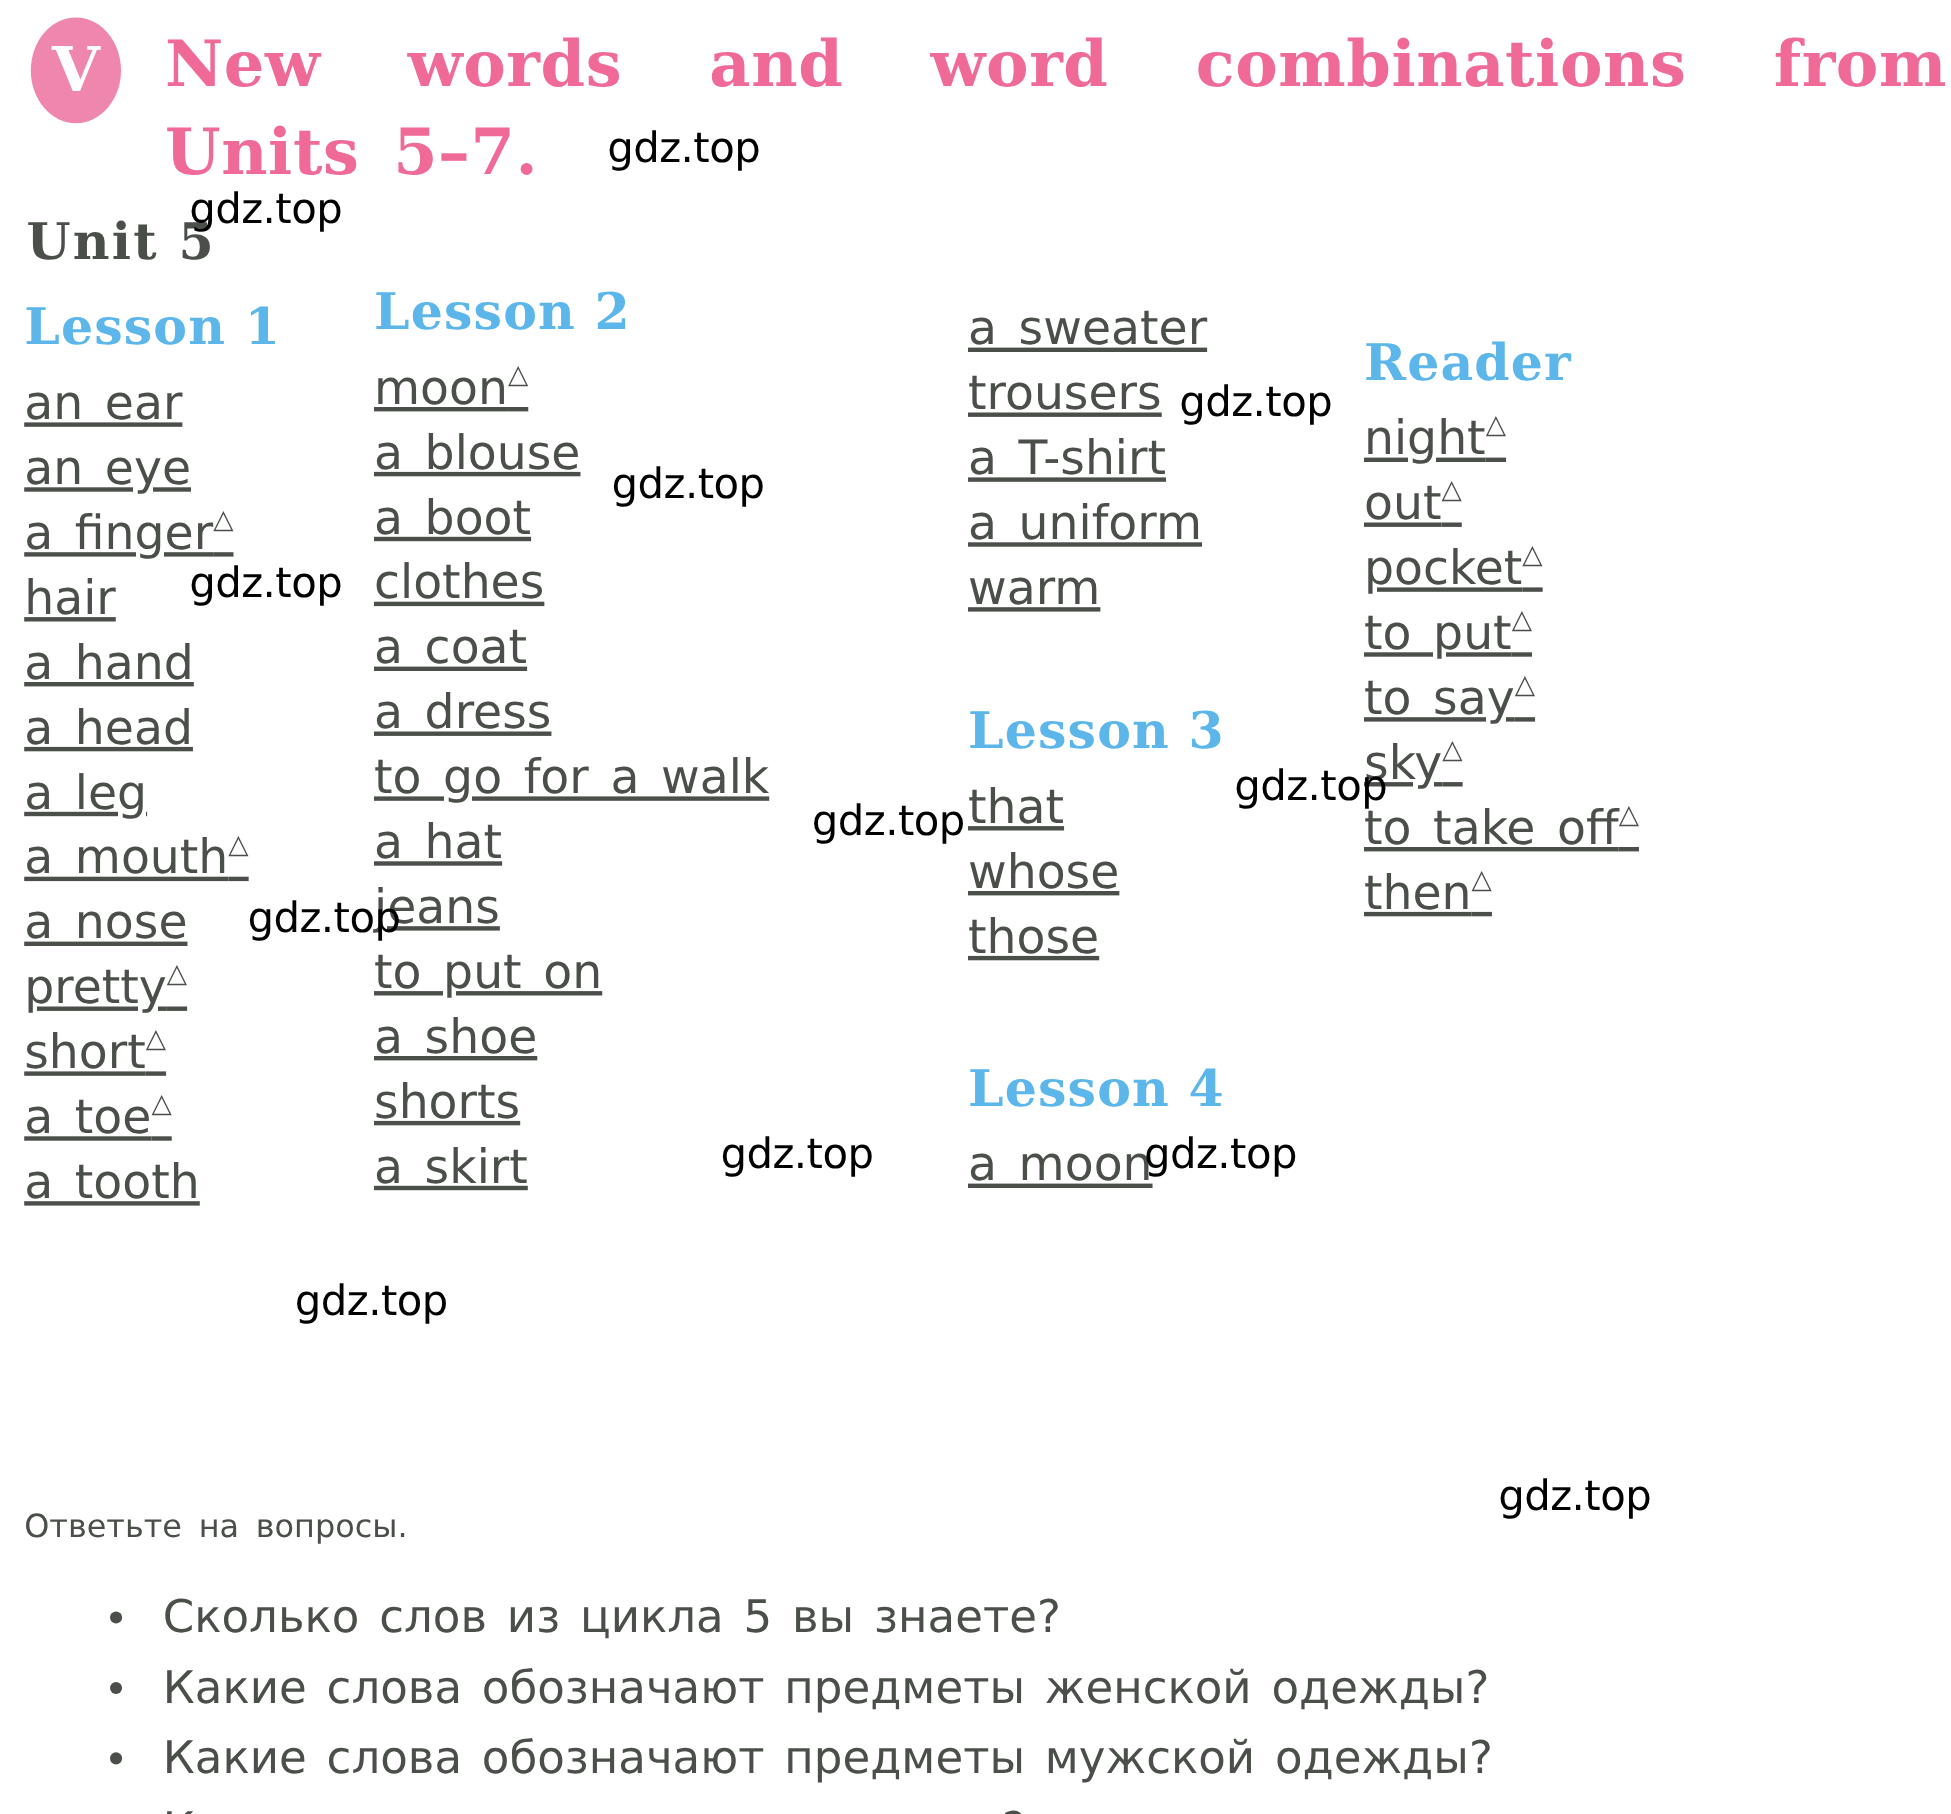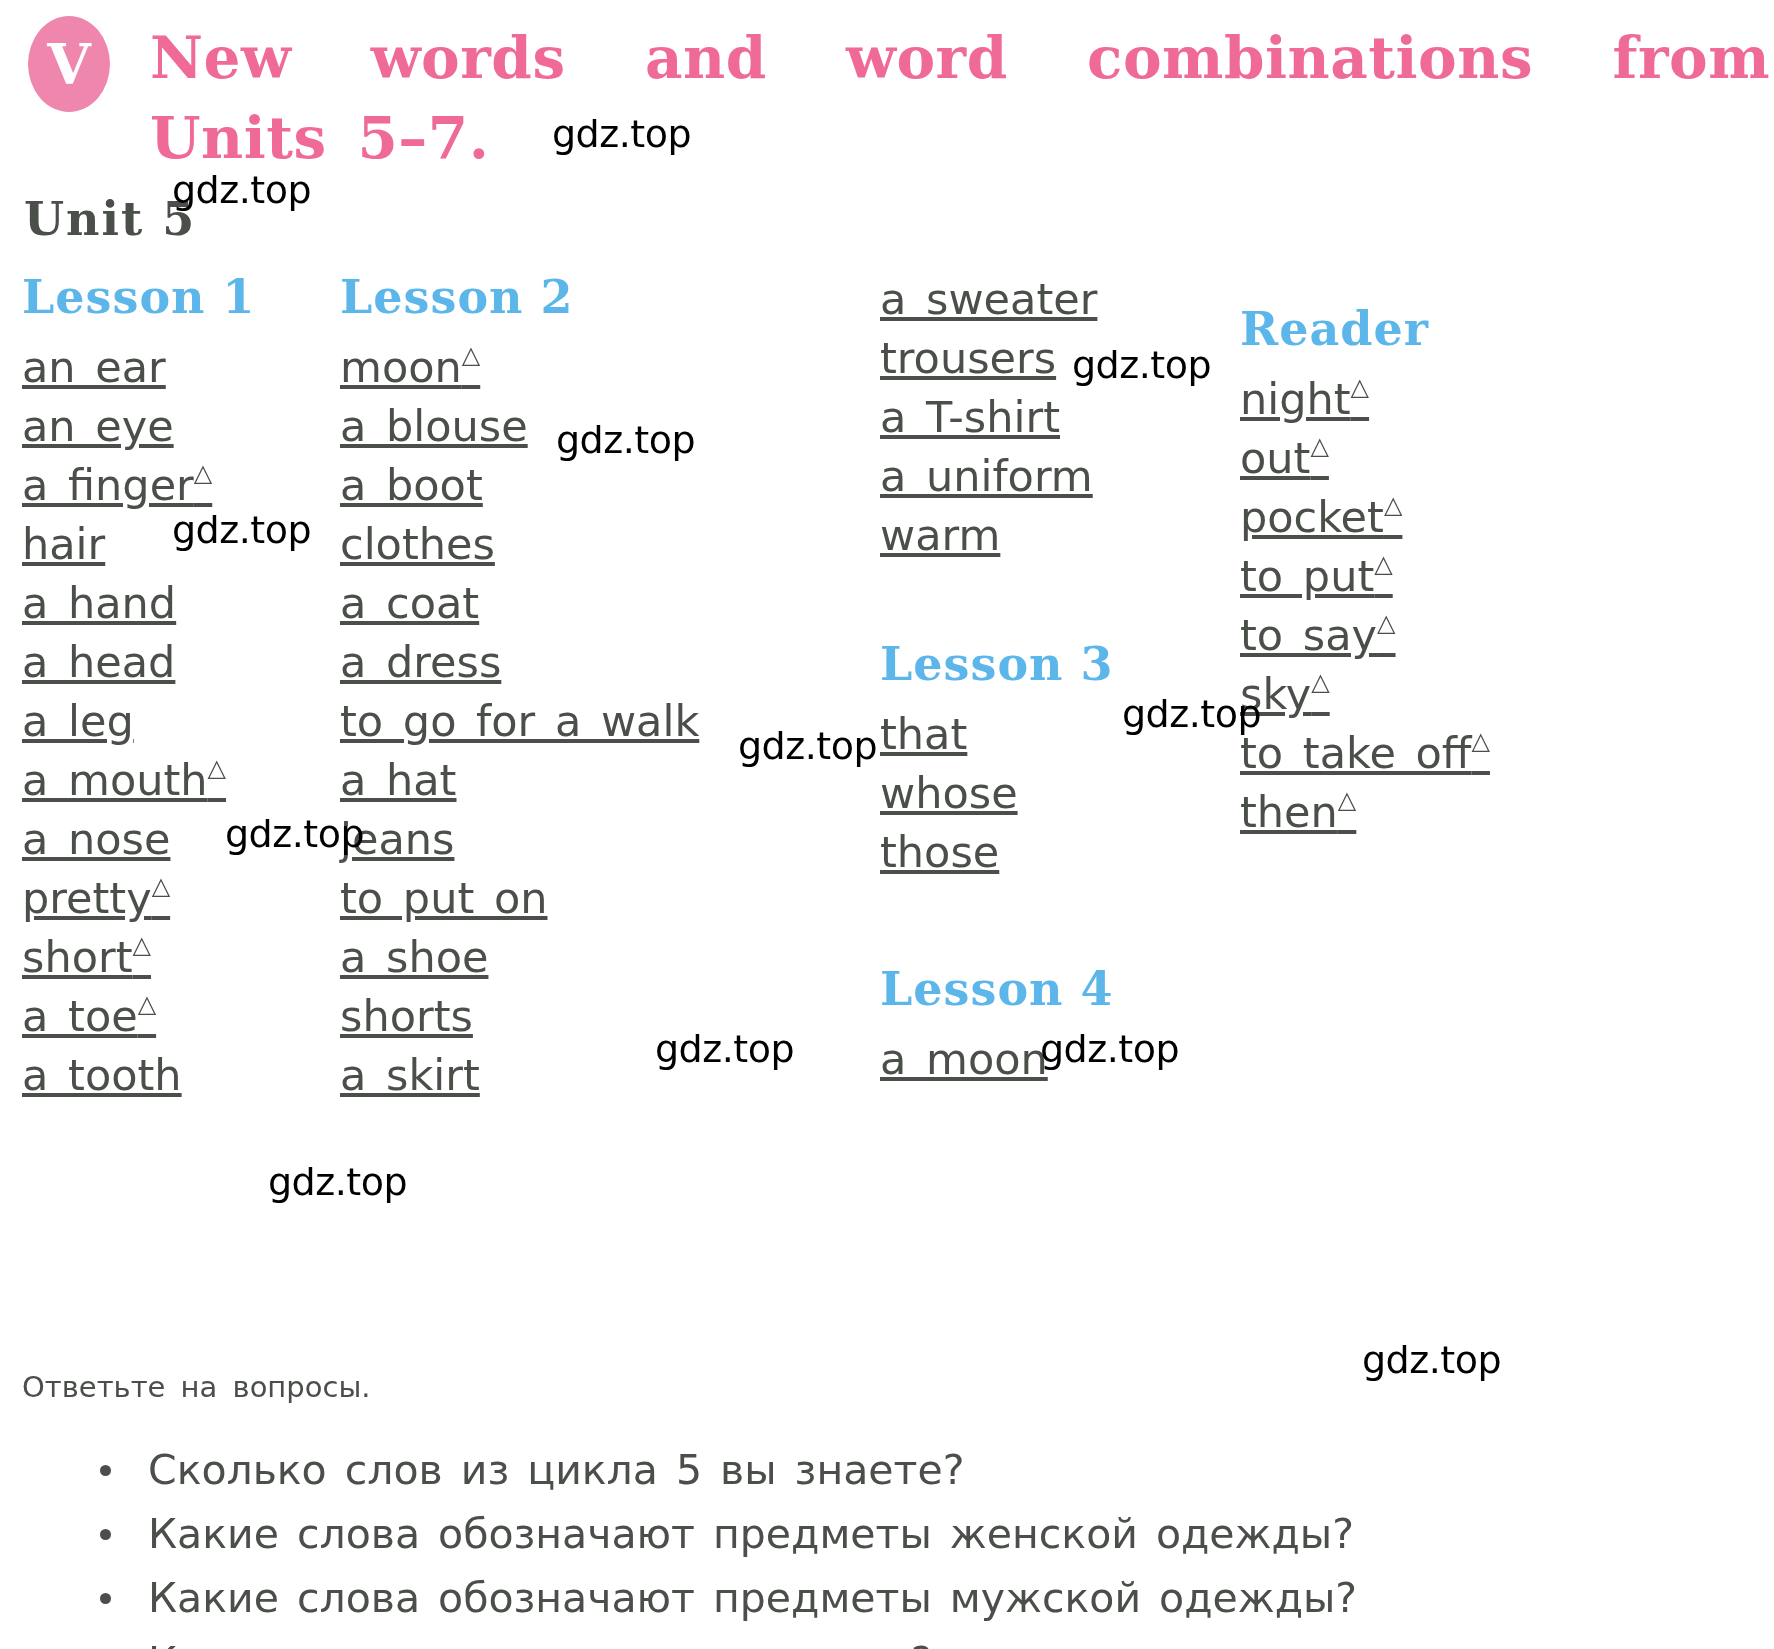--- a/index.html
+++ b/index.html
@@ -93,21 +93,21 @@
     text-decoration: underline;
   }
   .tri {
     font-size: 24px;
     vertical-align: 19px;
     line-height: 0;
     word-spacing: normal;
   }
 
   #col1 { position: absolute; left: 22px;   top: 270px; }
-  #col2 { position: absolute; left: 340px;  top: 270px; }
+  #col2 { position: absolute; left: 340px;  top: 256px; }
   #col3 { position: absolute; left: 880px;  top: 270px; }
   #col4 { position: absolute; left: 1240px; top: 262px; margin-top: 40px; }
 
   #col3 .grp-top { margin-top: 0; }
   #col3 .lesson3-head { margin-top: 72px; }
   #col3 .lesson4-head { margin-top: 80px; }
 
   .col-head-gap { height: 14px; }
 
   

